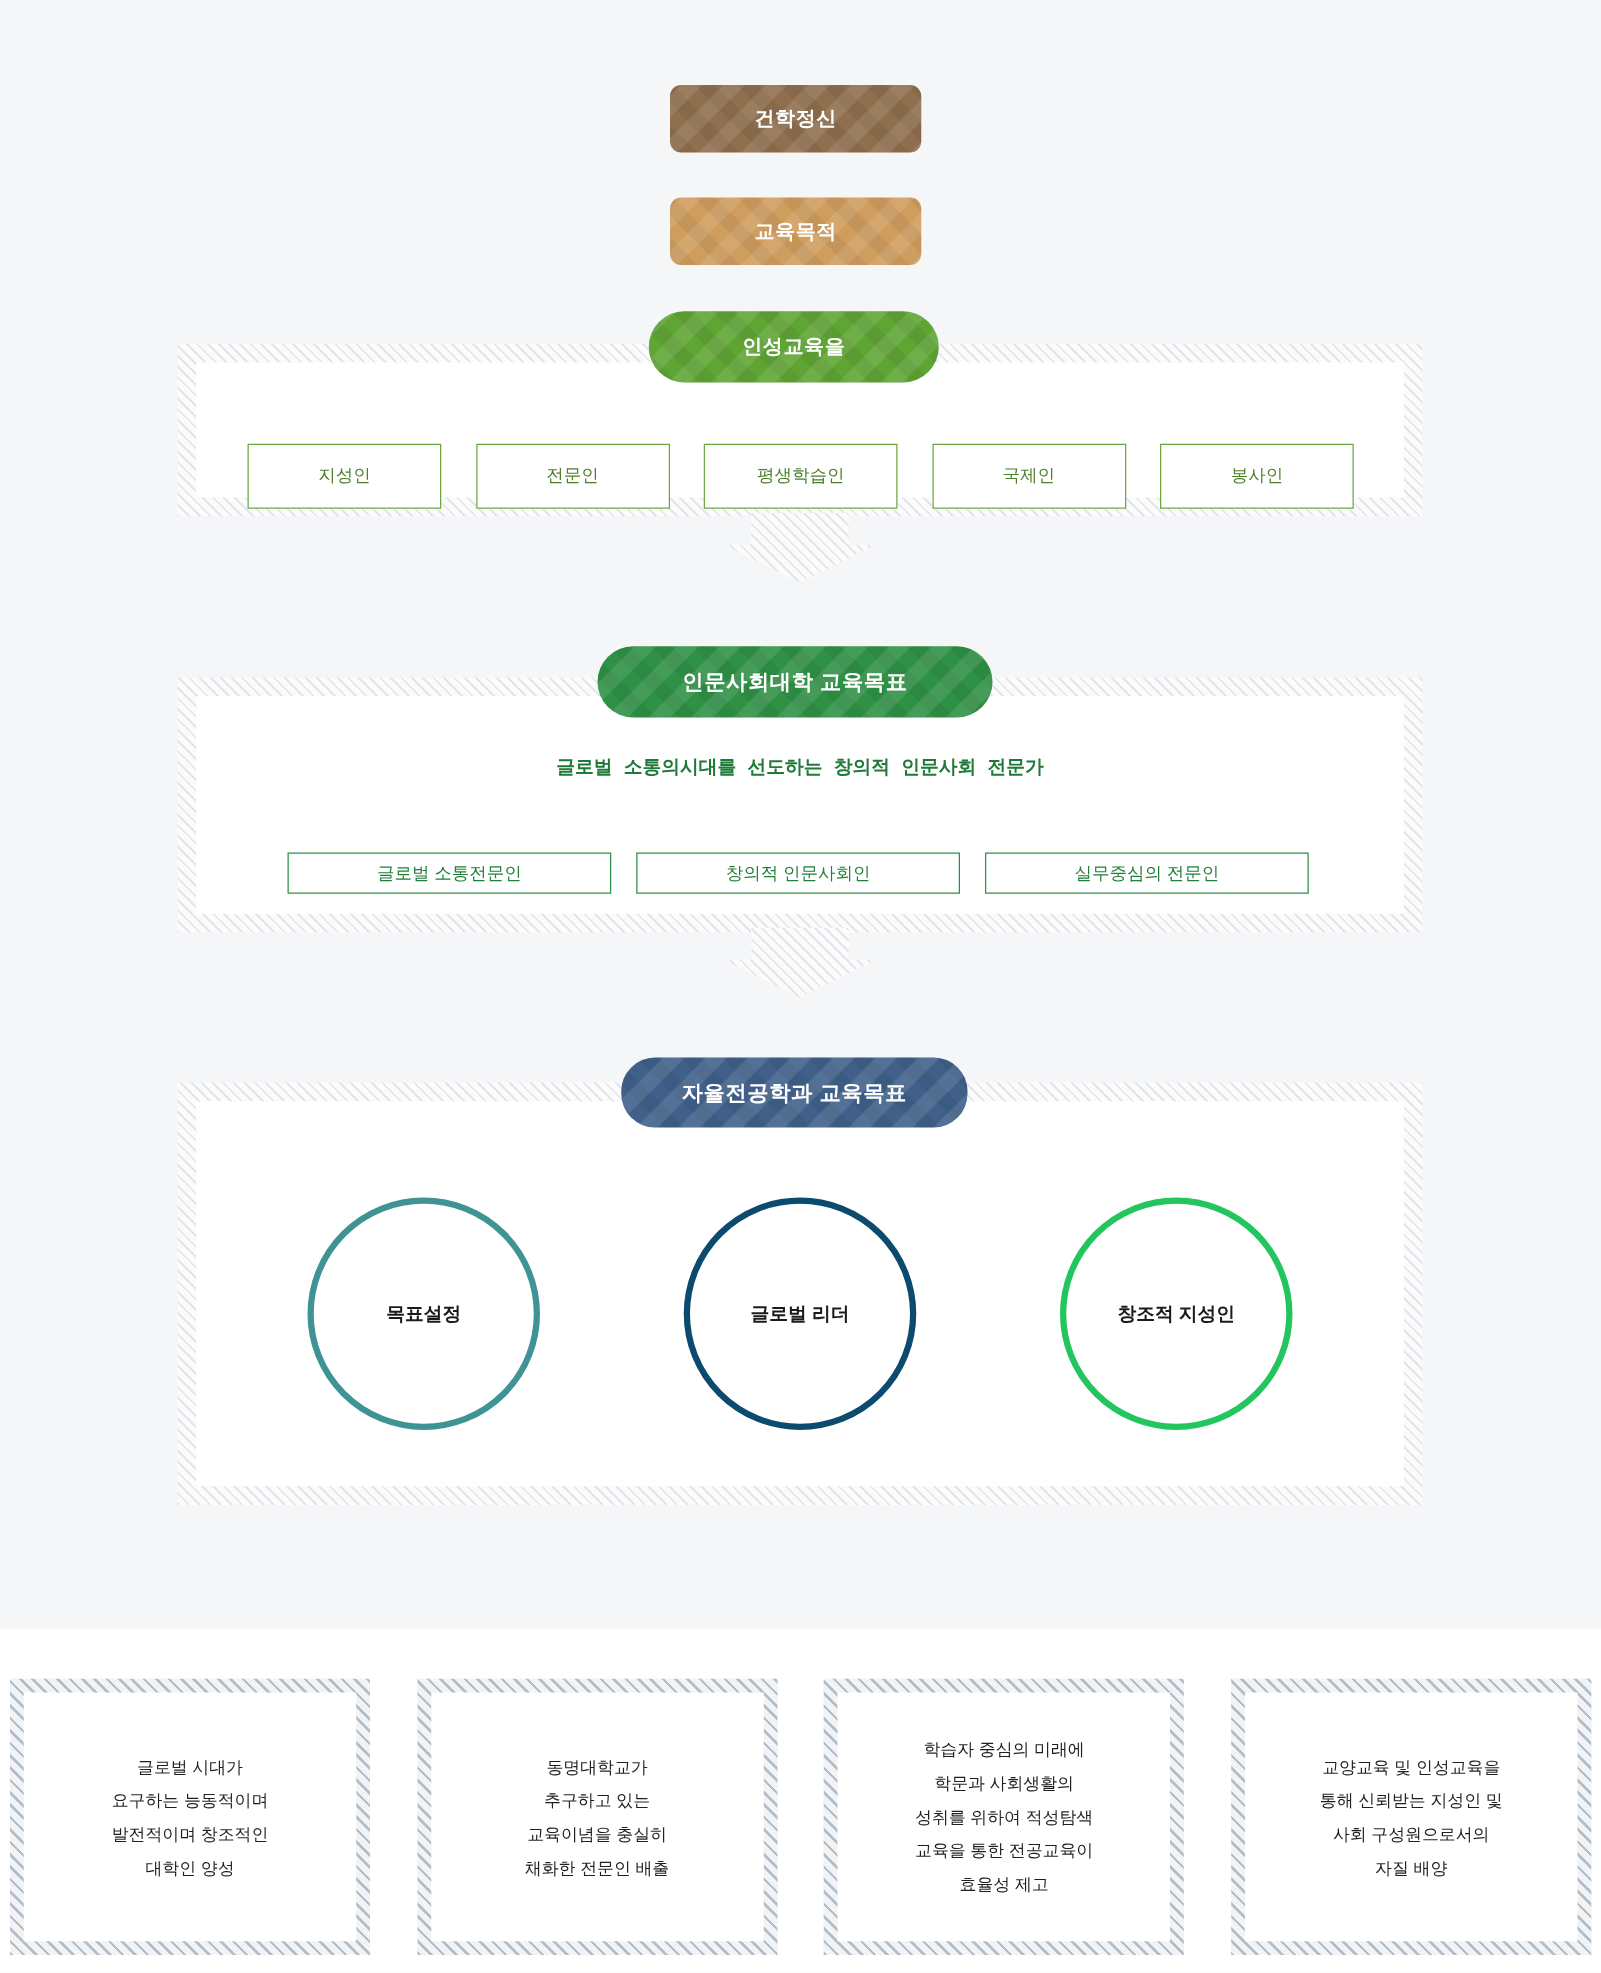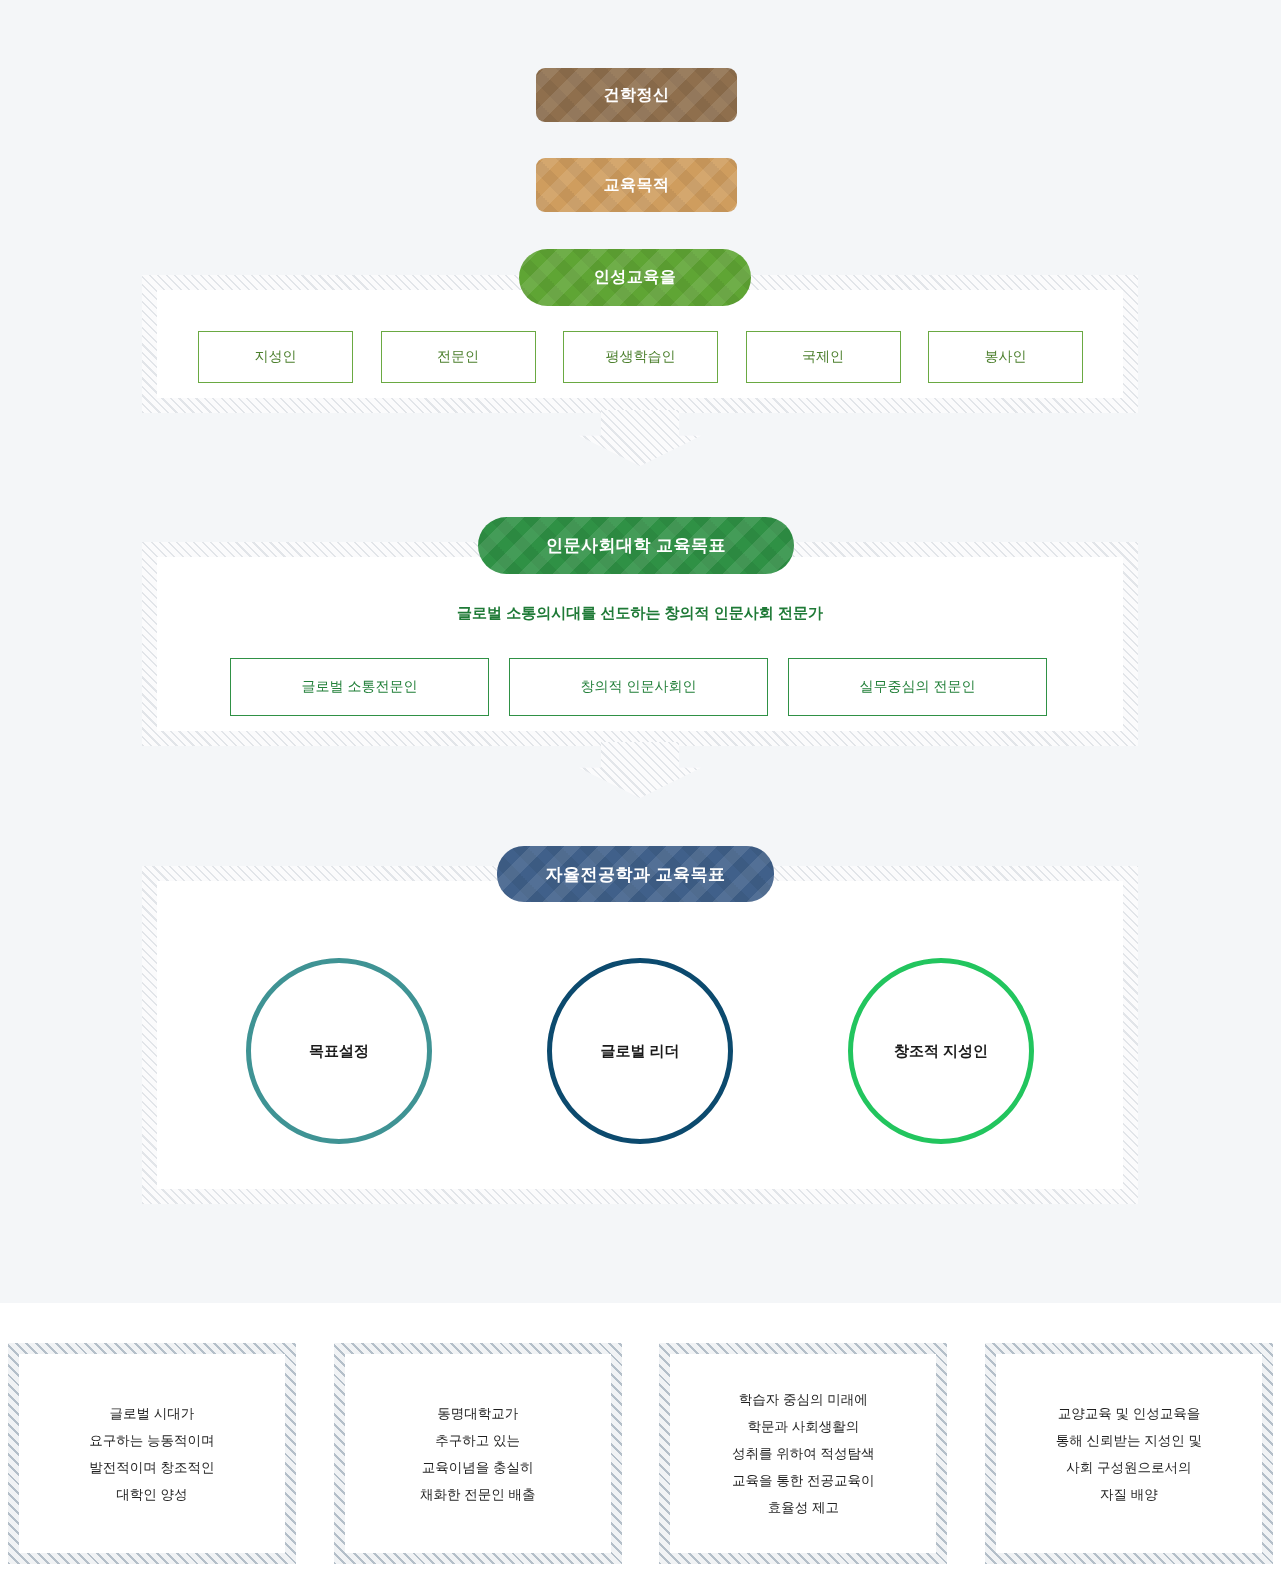--- a/index.html
+++ b/index.html
@@ -117,52 +117,54 @@
   }
   .arrow-1 { left: 579px; top: 410px; }
   .arrow-2 { left: 579px; top: 742px; }
 
   
   .box-row {
     position: absolute;
     display: flex;
     justify-content: space-between;
     z-index: 3;
+    margin-top: 24px;
   }
   .obox {
     display: flex;
     align-items: center;
     justify-content: center;
     background: #ffffff;
     text-align: center;
     font-size: 14px;
   }
   .obox-goal {
     border: 1.6px solid #6aa942;
     color: #4b7f2c;
     width: 155px; height: 52px;
     font-weight: normal;
   }
   .row-goal { left: 198px; top: 331px; width: 885px; }
 
   .obox-college {
     border: 1.6px solid #2f9145;
     color: #23803a;
-    width: 259px; height: 58px;
+    width: 259px; height: 33px;
   }
   .row-college { left: 230px; top: 658px; width: 817px; }
 
   .college-tagline {
     position: absolute;
     left: 142px; top: 604px; width: 996px;
     text-align: center;
     font-size: 15px;
     font-weight: bold;
     color: #1f7a37;
     z-index: 3;
+    font-family: Liberation Mono, monospace;
   }
 
   
   .circle-row {
     position: absolute;
     left: 200px; top: 956px;
     width: 880px; height: 190px;
     display: flex;
     justify-content: space-between;
     align-items: center;

